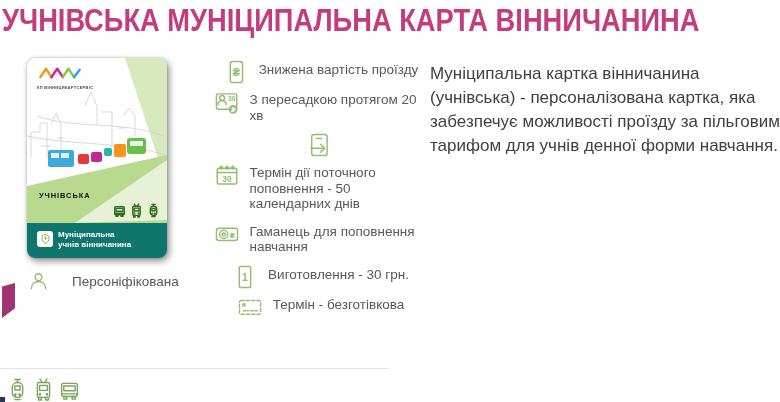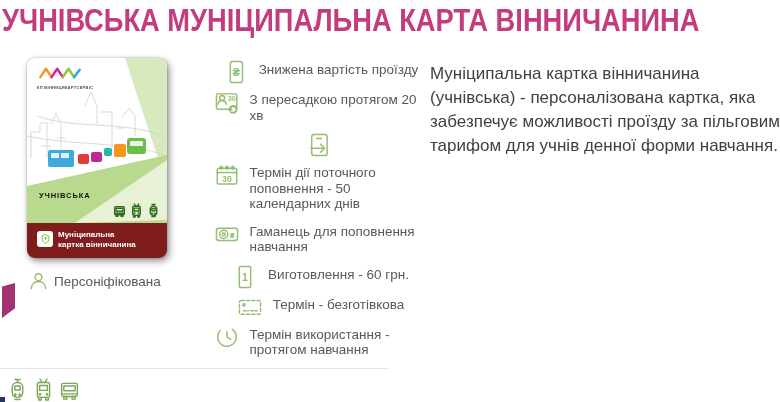--- a/index.html
+++ b/index.html
@@ -37,33 +37,33 @@
     display:block;font-size:4px;font-weight:700;color:#4d4d4f;
     letter-spacing:.3px;margin-top:1px;white-space:nowrap;
   }
   .card .type-label{
     position:absolute;left:12px;top:133px;font-size:7.5px;font-weight:700;
     color:#111;letter-spacing:.9px;
   }
   .card .card-transports{position:absolute;right:7px;top:145px;display:flex;gap:4px;color:#2f6b1d;}
   .card .card-transports svg{width:13px;height:15px;}
   .card .band-bottom{
-    position:absolute;left:0;right:0;bottom:0;height:35px;background:#7f1d1d;
+    position:absolute;left:0;right:0;bottom:0;height:35px;background:#0f766e;
   }
   .emblem{
     position:absolute;left:10px;top:8px;width:16px;height:16px;background:#fff;
     border-radius:3px;display:flex;align-items:center;justify-content:center;
   }
   .emblem svg{width:11px;height:12px;color:#7cb940;}
   .brand-text{
     position:absolute;left:31px;top:7px;color:#fff;font-weight:700;
     font-size:8px;line-height:10px;white-space:nowrap;
   }
   
-  .personalization{position:absolute;left:29px;top:272px;display:flex;align-items:center;gap:6px;}
+  .personalization{position:absolute;left:29px;top:272px;display:flex;align-items:center;gap:24px;}
   .personalization svg{width:19px;height:18px;color:#8fbc6e;}
   .personalization .p-label{font-size:13.5px;color:#58595b;}
   
   .feature-list{
     position:absolute;left:203px;top:62px;width:235px;
     display:flex;flex-direction:column;gap:12px;align-items:center;
   }
   .feature-item{display:flex;gap:6px;}
   .feat-icon{width:30px;height:18px;flex:none;overflow:visible;color:#94be70;}
   .feat-icon svg{width:26px;height:26px;margin-top:-3px;}
@@ -230,21 +230,21 @@
   </div>
 
   <div class="band-bottom">
     <div class="emblem">
       <svg class="use-icon">
           <use href="#shield-icon"></use>
         </svg>
     </div>
     <div class="brand-text">
       <div>Муніципальна</div>
-      <div>картка вінничанина</div>
+      <div>учнів вінничанина</div>
     </div>
   </div>
 </div>
 
 <div class="personalization">
   <svg class="use-icon">
       <use href="#person-icon"></use>
     </svg>
   <span class="p-label">Персоніфікована</span>
 </div>
@@ -281,36 +281,30 @@
     <span class="feat-icon"><svg class="use-icon">
           <use href="#wallet-icon"></use>
         </svg></span>
     <span class="feat-text">Гаманець для поповнення навчання</span>
   </div>
 
   <div class="feature-item">
     <span class="feat-icon"><svg class="use-icon">
           <use href="#document-1-icon"></use>
         </svg></span>
-    <span class="feat-text">Виготовлення - 60 грн.</span>
+    <span class="feat-text">Виготовлення - 30 грн.</span>
   </div>
 
   <div class="feature-item">
     <span class="feat-icon"><svg class="use-icon">
           <use href="#cashless-card-icon"></use>
         </svg></span>
     <span class="feat-text">Термін - безготівкова</span>
   </div>
 
-  <div class="feature-item">
-    <span class="feat-icon"><svg class="use-icon">
-          <use href="#clock-icon"></use>
-        </svg></span>
-    <span class="feat-text">Термін використання - протягом навчання</span>
-  </div>
 </div>
 
 <p class="description">Муніципальна картка вінничанина (учнівська) - персоналізована картка, яка забезпечує можливості проїзду за пільговим тарифом для учнів денної форми навчання.</p>
 
 <div class="ribbon"></div>
 <div class="divider"></div>
 <div class="footer-transports">
     <svg class="use-icon">
       <use href="#tram-icon"></use>
     </svg>

